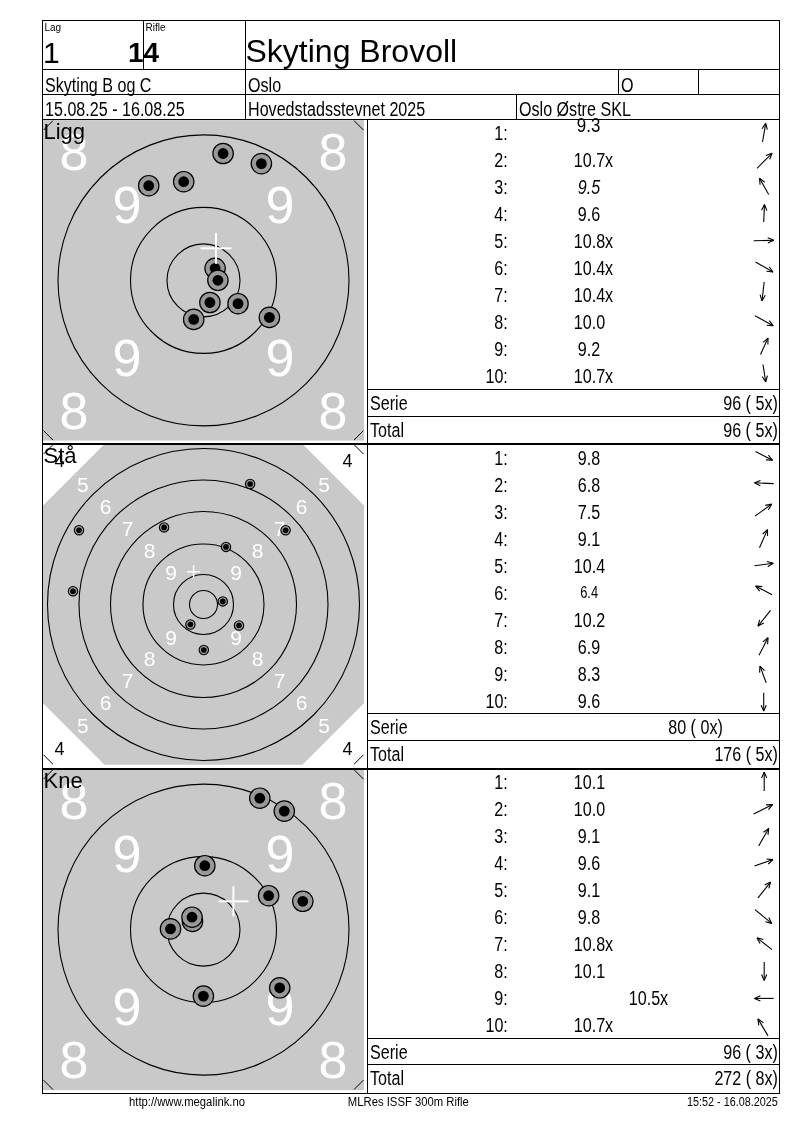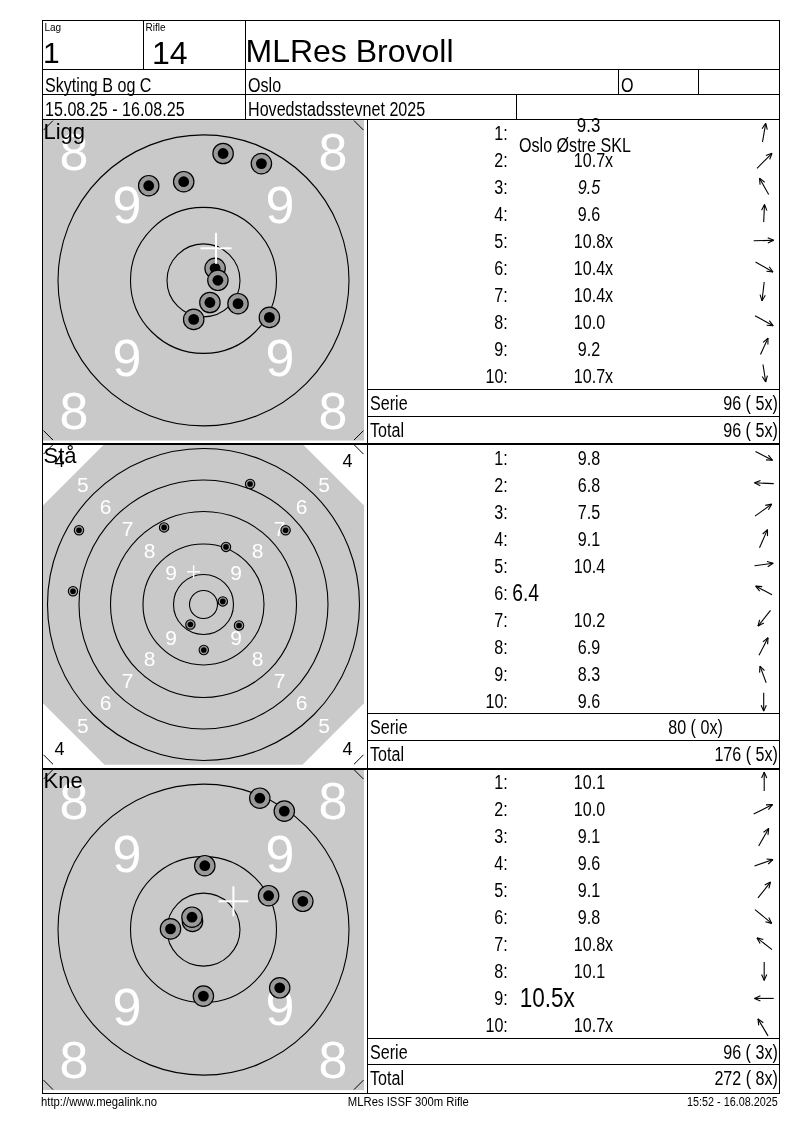--- a/index.html
+++ b/index.html
@@ -9,28 +9,28 @@
 .ln { background:#000; }
 .cl { display:inline-block; transform:scaleX(0.805); transform-origin:0 50%; white-space:pre; }
 .cr { display:inline-block; transform:scaleX(0.805); transform-origin:100% 50%; white-space:pre; }
 .cc { display:inline-block; transform:scaleX(0.805); transform-origin:50% 50%; white-space:pre; }
 </style>
 
 </head><body>
 <div class="abs" style="left:44.5px;top:22.0px;width:60px;height:12px;font-size:10px;">Lag</div>
 <div class="abs" style="left:145.5px;top:22.0px;width:60px;height:12px;font-size:10px;">Rifle</div>
 <div class="abs" style="left:43.0px;top:37.6px;width:90px;height:30px;font-size:30px;line-height:30px;">1</div>
-<div class="abs" style="left:152px;top:37.6px;width:90px;height:30px;font-size:32px;line-height:30px;">14</div>
-<div class="abs" style="left:245.5px;top:35.0px;width:520px;height:32px;font-size:32px;line-height:32px;">MLRes Brovoll</div>
+<div class="abs" style="left:128px;top:37.6px;width:90px;height:30px;font-size:28px;line-height:30px;font-weight:bold;">14</div>
+<div class="abs" style="left:245.5px;top:35.0px;width:520px;height:32px;font-size:32px;line-height:32px;">Skyting Brovoll</div>
 <div class="abs" style="left:45.0px;top:74.6px;width:200px;height:20px;font-size:20px;line-height:20px;"><span class="cl">Skyting B og C</span></div>
 <div class="abs" style="left:248px;top:74.6px;width:200px;height:20px;font-size:20px;line-height:20px;"><span class="cl">Oslo</span></div>
 <div class="abs" style="left:620.5px;top:74.6px;width:70px;height:20px;font-size:20px;line-height:20px;"><span class="cl">O</span></div>
 <div class="abs" style="left:45.0px;top:98.9px;width:220px;height:20px;font-size:20px;line-height:20px;"><span class="cl">15.08.25 - 16.08.25</span></div>
 <div class="abs" style="left:248px;top:98.9px;width:260px;height:20px;font-size:20px;line-height:20px;"><span class="cl">Hovedstadsstevnet 2025</span></div>
-<div class="abs" style="left:519px;top:98.9px;width:260px;height:20px;font-size:20px;line-height:20px;margin-top:36px;"><span class="cl">Oslo Østre SKL</span></div>
+<div class="abs" style="left:519px;top:98.9px;width:260px;height:20px;font-size:20px;line-height:20px;"><span class="cl">Oslo Østre SKL</span></div>
 <svg class="abs" style="left:42.0px;top:118.7px;" width="323.0" height="324.7" viewBox="0 0 323.0 324.7" font-family="Liberation Sans, sans-serif">
     <rect x="1.0" y="1.1" width="321.0" height="320.5" fill="#c9c9c9"></rect>
     <circle cx="161.5" cy="161.4" r="36.5" fill="none" stroke="#000" stroke-width="1.1"></circle>
     <circle cx="161.5" cy="161.4" r="73" fill="none" stroke="#000" stroke-width="1.1"></circle>
     <circle cx="161.5" cy="161.4" r="145.5" fill="none" stroke="#000" stroke-width="1.1"></circle>
     <text x="85.0" y="103.8" font-size="52" fill="#fff" text-anchor="middle">9</text>
     <text x="85.0" y="256.8" font-size="52" fill="#fff" text-anchor="middle">9</text>
     <text x="238.0" y="103.8" font-size="52" fill="#fff" text-anchor="middle">9</text>
     <text x="238.0" y="256.8" font-size="52" fill="#fff" text-anchor="middle">9</text>
     <text x="32.0" y="50.8" font-size="52" fill="#fff" text-anchor="middle">8</text>
@@ -191,21 +191,21 @@
 <div class="abs" style="left:509px;top:447.7px;width:160px;height:20px;font-size:20px;line-height:20px;text-align:center;"><span class="cc">9.8</span></div>
 <div class="abs" style="left:420px;top:474.7px;width:87.5px;height:20px;font-size:20px;line-height:20px;text-align:right;"><span class="cr">2:</span></div>
 <div class="abs" style="left:509px;top:474.7px;width:160px;height:20px;font-size:20px;line-height:20px;text-align:center;"><span class="cc">6.8</span></div>
 <div class="abs" style="left:420px;top:501.7px;width:87.5px;height:20px;font-size:20px;line-height:20px;text-align:right;"><span class="cr">3:</span></div>
 <div class="abs" style="left:509px;top:501.7px;width:160px;height:20px;font-size:20px;line-height:20px;text-align:center;"><span class="cc">7.5</span></div>
 <div class="abs" style="left:420px;top:528.7px;width:87.5px;height:20px;font-size:20px;line-height:20px;text-align:right;"><span class="cr">4:</span></div>
 <div class="abs" style="left:509px;top:528.7px;width:160px;height:20px;font-size:20px;line-height:20px;text-align:center;"><span class="cc">9.1</span></div>
 <div class="abs" style="left:420px;top:555.7px;width:87.5px;height:20px;font-size:20px;line-height:20px;text-align:right;"><span class="cr">5:</span></div>
 <div class="abs" style="left:509px;top:555.7px;width:160px;height:20px;font-size:20px;line-height:20px;text-align:center;"><span class="cc">10.4</span></div>
 <div class="abs" style="left:420px;top:582.7px;width:87.5px;height:20px;font-size:20px;line-height:20px;text-align:right;"><span class="cr">6:</span></div>
-<div class="abs" style="left:509px;top:582.7px;width:160px;height:20px;font-size:24px;line-height:20px;text-align:left;"><span class="cc">6.4</span></div>
+<div class="abs" style="left:509px;top:582.7px;width:160px;height:20px;font-size:16px;line-height:20px;text-align:center;"><span class="cc">6.4</span></div>
 <div class="abs" style="left:420px;top:609.7px;width:87.5px;height:20px;font-size:20px;line-height:20px;text-align:right;"><span class="cr">7:</span></div>
 <div class="abs" style="left:509px;top:609.7px;width:160px;height:20px;font-size:20px;line-height:20px;text-align:center;"><span class="cc">10.2</span></div>
 <div class="abs" style="left:420px;top:636.7px;width:87.5px;height:20px;font-size:20px;line-height:20px;text-align:right;"><span class="cr">8:</span></div>
 <div class="abs" style="left:509px;top:636.7px;width:160px;height:20px;font-size:20px;line-height:20px;text-align:center;"><span class="cc">6.9</span></div>
 <div class="abs" style="left:420px;top:663.7px;width:87.5px;height:20px;font-size:20px;line-height:20px;text-align:right;"><span class="cr">9:</span></div>
 <div class="abs" style="left:509px;top:663.7px;width:160px;height:20px;font-size:20px;line-height:20px;text-align:center;"><span class="cc">8.3</span></div>
 <div class="abs" style="left:420px;top:690.7px;width:87.5px;height:20px;font-size:20px;line-height:20px;text-align:right;"><span class="cr">10:</span></div>
 <div class="abs" style="left:509px;top:690.7px;width:160px;height:20px;font-size:20px;line-height:20px;text-align:center;"><span class="cc">9.6</span></div>
 <svg class="abs" style="left:751px;top:443.4px;" width="26" height="271" viewBox="0 0 26 271">
     <line x1="4.5" y1="8.6" x2="21.5" y2="17.3" stroke="#000" stroke-width="1.1"></line>
@@ -298,21 +298,21 @@
 <div class="abs" style="left:509px;top:853.4px;width:160px;height:20px;font-size:20px;line-height:20px;text-align:center;"><span class="cc">9.6</span></div>
 <div class="abs" style="left:420px;top:880.4px;width:87.5px;height:20px;font-size:20px;line-height:20px;text-align:right;"><span class="cr">5:</span></div>
 <div class="abs" style="left:509px;top:880.4px;width:160px;height:20px;font-size:20px;line-height:20px;text-align:center;"><span class="cc">9.1</span></div>
 <div class="abs" style="left:420px;top:907.4px;width:87.5px;height:20px;font-size:20px;line-height:20px;text-align:right;"><span class="cr">6:</span></div>
 <div class="abs" style="left:509px;top:907.4px;width:160px;height:20px;font-size:20px;line-height:20px;text-align:center;"><span class="cc">9.8</span></div>
 <div class="abs" style="left:420px;top:934.4px;width:87.5px;height:20px;font-size:20px;line-height:20px;text-align:right;"><span class="cr">7:</span></div>
 <div class="abs" style="left:513.2px;top:934.4px;width:160px;height:20px;font-size:20px;line-height:20px;text-align:center;"><span class="cc">10.8x</span></div>
 <div class="abs" style="left:420px;top:961.4px;width:87.5px;height:20px;font-size:20px;line-height:20px;text-align:right;"><span class="cr">8:</span></div>
 <div class="abs" style="left:509px;top:961.4px;width:160px;height:20px;font-size:20px;line-height:20px;text-align:center;"><span class="cc">10.1</span></div>
 <div class="abs" style="left:420px;top:988.4px;width:87.5px;height:20px;font-size:20px;line-height:20px;text-align:right;"><span class="cr">9:</span></div>
-<div class="abs" style="left:513.2px;top:988.4px;width:160px;height:20px;font-size:28px;line-height:20px;text-align:left;"><span class="cc">10.5x</span></div>
+<div class="abs" style="left:513.2px;top:988.4px;width:160px;height:20px;font-size:20px;line-height:20px;text-align:right;"><span class="cc">10.5x</span></div>
 <div class="abs" style="left:420px;top:1015.4px;width:87.5px;height:20px;font-size:20px;line-height:20px;text-align:right;"><span class="cr">10:</span></div>
 <div class="abs" style="left:513.2px;top:1015.4px;width:160px;height:20px;font-size:20px;line-height:20px;text-align:center;"><span class="cc">10.7x</span></div>
 <svg class="abs" style="left:751px;top:768.1px;" width="26" height="271" viewBox="0 0 26 271">
     <line x1="13.2" y1="22.9" x2="13.2" y2="4.1" stroke="#000" stroke-width="1.1"></line>
     <line x1="15.8" y1="10.0" x2="13.2" y2="4.1" stroke="#000" stroke-width="1.1"></line>
     <line x1="10.6" y1="10.0" x2="13.2" y2="4.1" stroke="#000" stroke-width="1.1"></line>
     <line x1="2.7" y1="46.1" x2="21.5" y2="36.6" stroke="#000" stroke-width="1.1"></line>
     <line x1="17.4" y1="41.6" x2="21.5" y2="36.6" stroke="#000" stroke-width="1.1"></line>
     <line x1="15.0" y1="36.9" x2="21.5" y2="36.6" stroke="#000" stroke-width="1.1"></line>
     <line x1="7.7" y1="77.9" x2="17.7" y2="60.4" stroke="#000" stroke-width="1.1"></line>
@@ -354,14 +354,14 @@
 <div class="abs ln" style="left:42.0px;top:768px;width:738.0px;height:2.0px;"></div>
 <div class="abs ln" style="left:42.0px;top:1093px;width:738.0px;height:1.0px;"></div>
 <div class="abs ln" style="left:42.0px;top:20.0px;width:1.0px;height:1073.6px;"></div>
 <div class="abs ln" style="left:779.0px;top:20.0px;width:1.0px;height:1073.6px;"></div>
 <div class="abs ln" style="left:143px;top:20.0px;width:1.0px;height:49.0px;"></div>
 <div class="abs ln" style="left:245px;top:20.0px;width:1.0px;height:98.7px;"></div>
 <div class="abs ln" style="left:617.5px;top:69.0px;width:1.0px;height:24.5px;"></div>
 <div class="abs ln" style="left:698px;top:69.0px;width:1.0px;height:24.5px;"></div>
 <div class="abs ln" style="left:516px;top:93.5px;width:1.0px;height:25.200000000000003px;"></div>
 <div class="abs ln" style="left:367.2px;top:118.5px;width:1.0px;height:974.5px;"></div>
-<div class="abs" style="left:40.5px;top:1096px;width:300px;height:12px;font-size:12px;line-height:12px;"><span style="display:inline-block;transform:scaleX(0.94);transform-origin:0 50%;">http://www.megalink.no</span></div>
+<div class="abs" style="left:40.5px;top:1096px;width:300px;height:12px;font-size:12px;line-height:12px;text-align:center;"><span style="display:inline-block;transform:scaleX(0.94);transform-origin:0 50%;">http://www.megalink.no</span></div>
 <div class="abs" style="left:258px;top:1096px;width:300px;height:12px;font-size:12px;line-height:12px;text-align:center;"><span style="display:inline-block;transform:scaleX(0.94);transform-origin:50% 50%;">MLRes ISSF 300m Rifle</span></div>
 <div class="abs" style="left:478px;top:1096px;width:300px;height:12px;font-size:12px;line-height:12px;text-align:right;"><span style="display:inline-block;transform:scaleX(0.9);transform-origin:100% 50%;">15:52 - 16.08.2025</span></div>
 </body></html>

